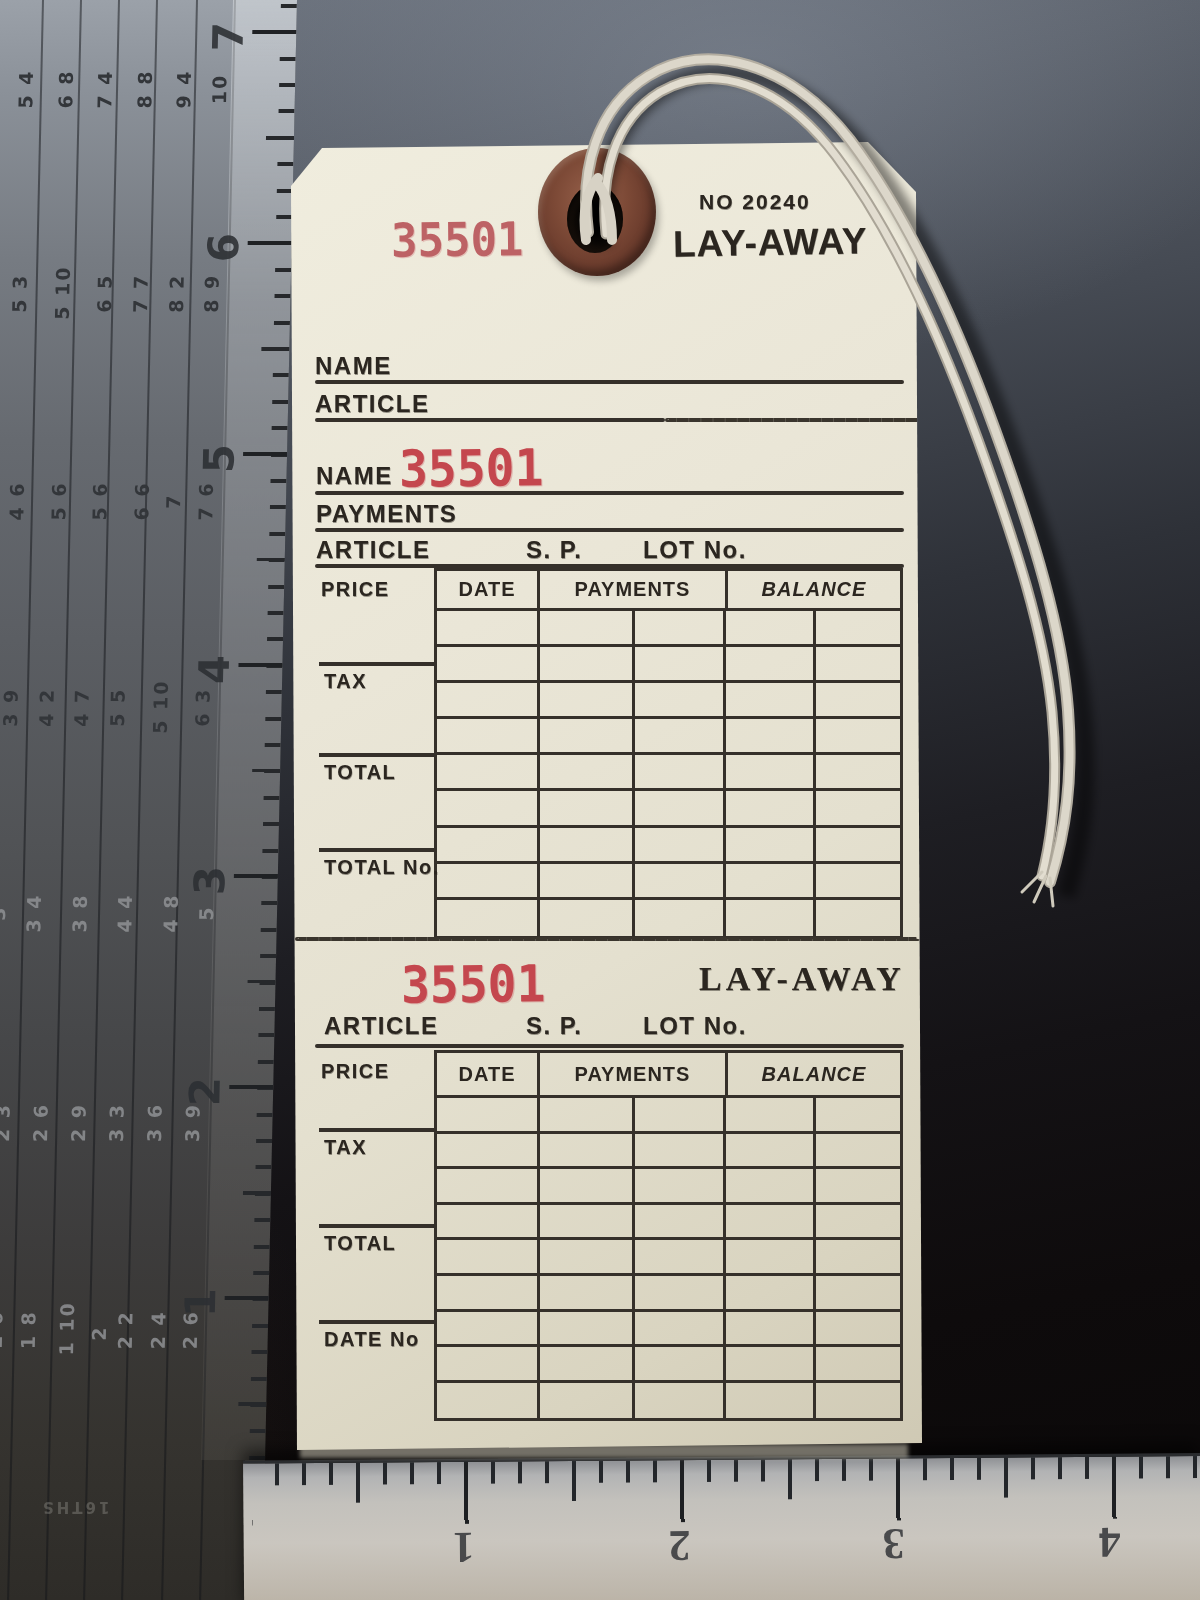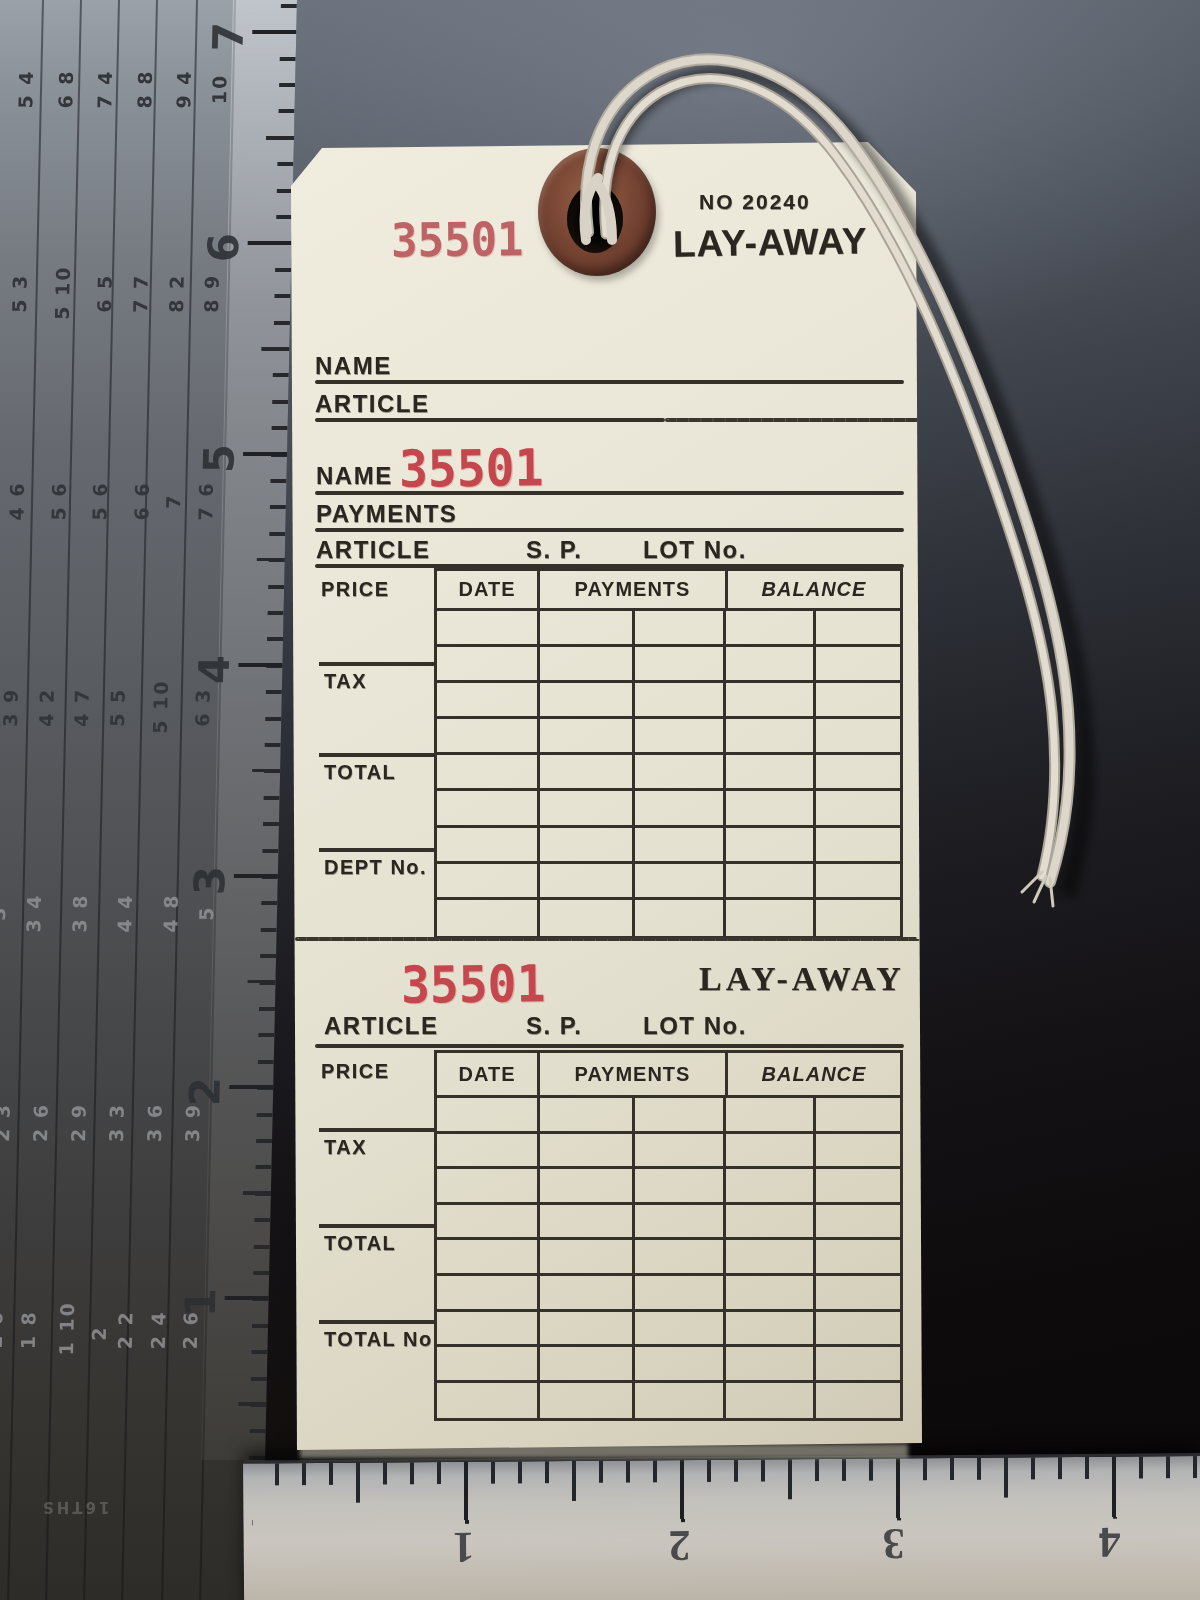--- a/index.html
+++ b/index.html
@@ -260,21 +260,21 @@
           <div class="cell"></div>
           <div class="cell"></div>
           <div class="cell"></div>
         </div>
     </div>
     <div class="stub" style="top:520px;"></div>
     <span class="stamp sm" style="left:33px;top:528px;">TAX</span>
     <div class="stub" style="top:611px;"></div>
     <span class="stamp sm" style="left:33px;top:619px;">TOTAL</span>
     <div class="stub" style="top:706px;"></div>
-    <span class="stamp sm" style="left:33px;top:714px;">DEPT No.</span>
+    <span class="stamp sm" style="left:33px;top:714px;">TOTAL No.</span>
     <div class="rule dash" style="left:4px;top:795px;width:625px;"></div>
 
     <span class="serial" style="left:110px;top:814px;font-size:48px;">35501</span>
     <span class="stamp title3" style="left:408px;top:818px;">LAY-AWAY</span>
     <span class="stamp lbl" style="left:33px;top:870px;">ARTICLE</span>
     <span class="stamp lbl" style="left:235px;top:870px;">S. P.</span>
     <span class="stamp lbl" style="left:352px;top:870px;">LOT No.</span>
     <div class="rule" style="left:24px;top:902px;width:589px;"></div>
     <span class="stamp sm" style="left:30px;top:918px;">PRICE</span>
     <div class="ltable" style="top:908px;">
@@ -329,21 +329,21 @@
           <div class="cell"></div>
           <div class="cell"></div>
           <div class="cell"></div>
         </div>
     </div>
     <div class="stub" style="top:986px;"></div>
     <span class="stamp sm" style="left:33px;top:994px;">TAX</span>
     <div class="stub" style="top:1082px;"></div>
     <span class="stamp sm" style="left:33px;top:1090px;">TOTAL</span>
     <div class="stub" style="top:1178px;"></div>
-    <span class="stamp sm" style="left:33px;top:1186px;">TOTAL No</span>
+    <span class="stamp sm" style="left:33px;top:1186px;">DATE No</span>
   </div>
 
   <svg class="string-svg" width="1200" height="1600" viewBox="0 0 1200 1600">
     <defs>
         <filter id="soft" x="-20%" y="-20%" width="140%" height="140%">
           <feGaussianBlur stdDeviation="5"></feGaussianBlur>
         </filter>
       </defs>
     <path d="M 588 232 C 580 170 596 108 648 76 C 706 40 790 62 850 140 C 905 213 955 320 995 430 C 1035 540 1062 630 1068 710 C 1073 778 1066 830 1050 882" fill="none" stroke="rgba(0,0,0,.45)" stroke-width="18" filter="url(#soft)" transform="translate(16,14)"></path>
     <path d="M 588 232 C 580 170 596 108 648 76 C 706 40 790 62 850 140 C 905 213 955 320 995 430 C 1035 540 1062 630 1068 710 C 1073 778 1066 830 1050 882" fill="none" stroke="#b3ada0" stroke-width="12" stroke-linecap="round"></path>

